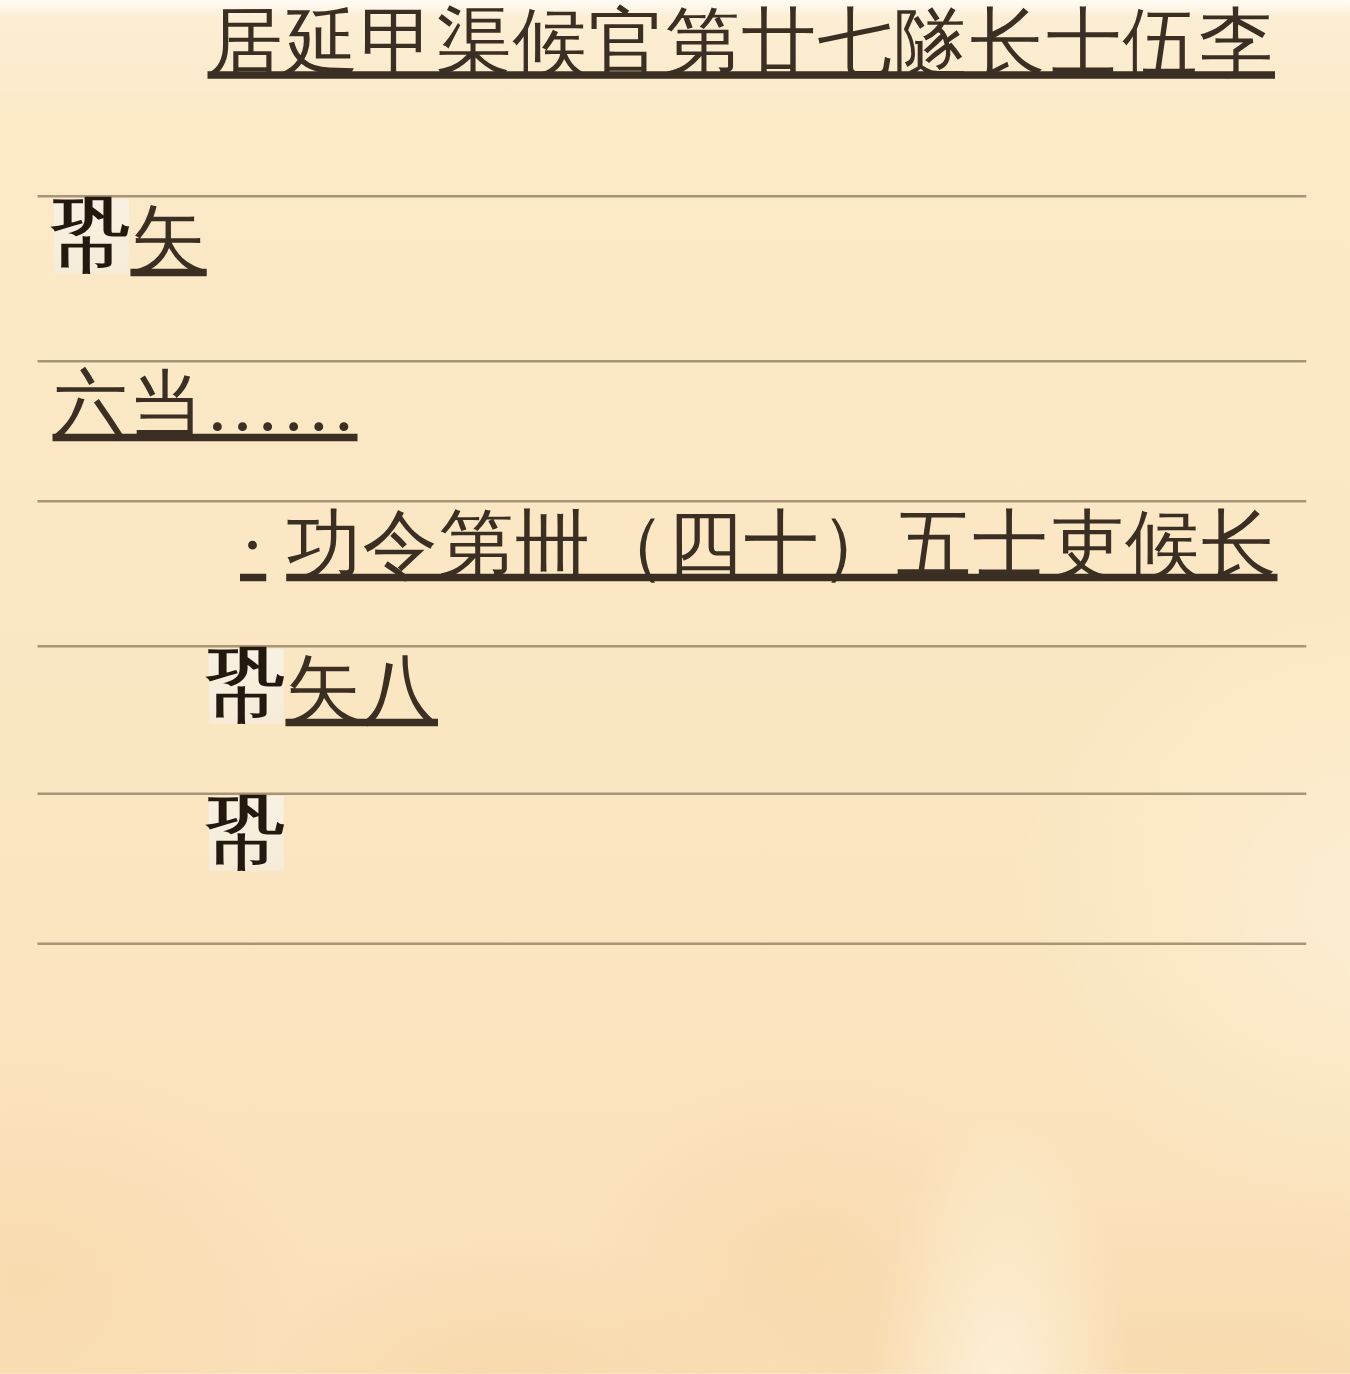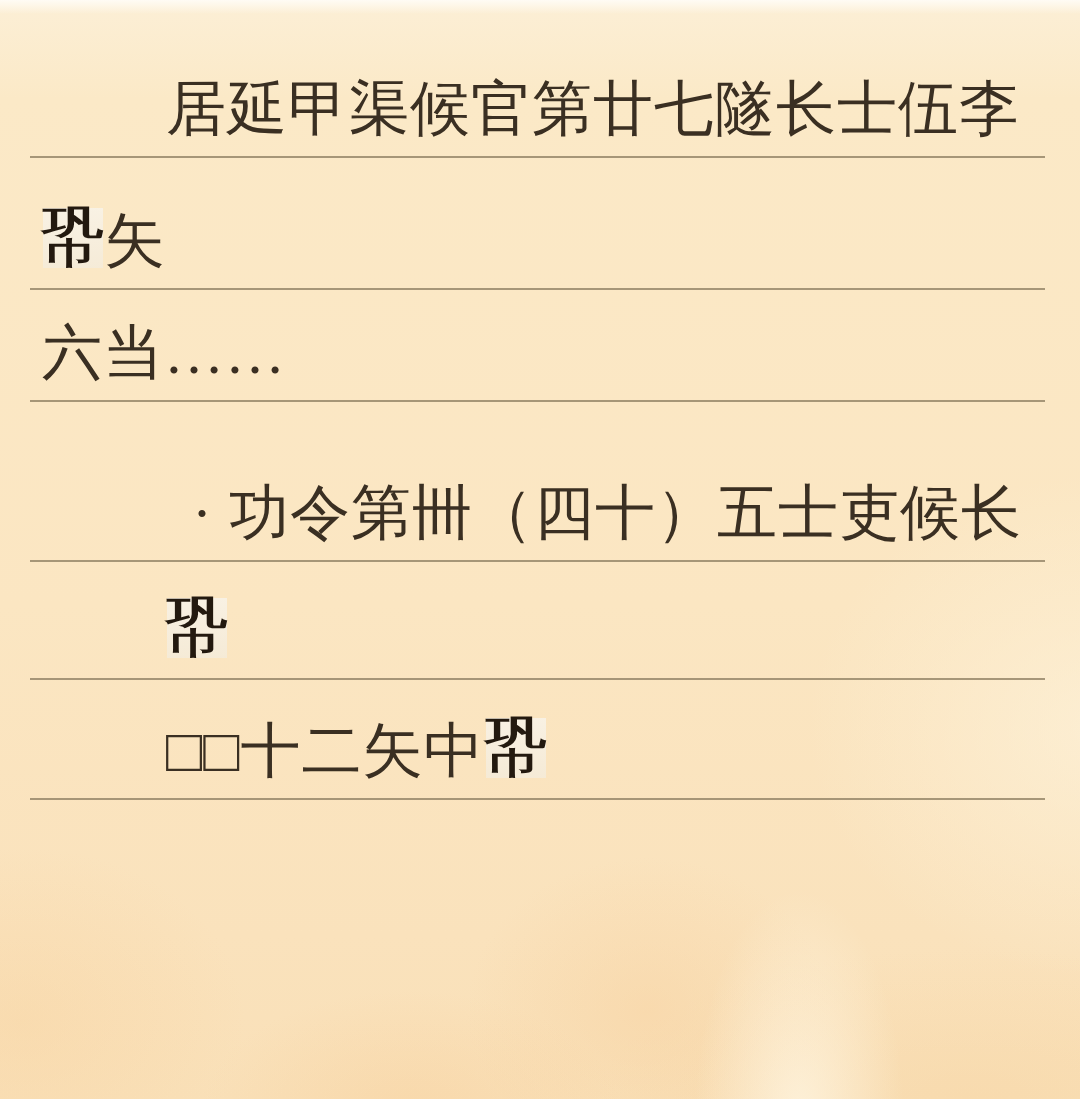--- a/index.html
+++ b/index.html
@@ -18,28 +18,28 @@
       radial-gradient(ellipse 320px 250px at 2% 93%, rgba(248,212,162,0.45), rgba(248,212,162,0) 70%),
       radial-gradient(ellipse 500px 200px at 90% 100%, rgba(246,208,155,0.35), rgba(246,208,155,0) 75%),
       linear-gradient(180deg,#fcefd6 0%,#fbe9c7 9%,#fbe6c2 55%,#fae2bc 85%,#f9e0b8 100%);
   }
   .rows{
     position:absolute;left:30px;top:0;width:1015px;
     color:#3a2f22;
     font-size:60px;line-height:1.15;letter-spacing:1px;white-space:nowrap;
   }
   .row{
-    display:flex;align-items:flex-end;
+    display:flex;
     border-bottom:2px solid rgba(151,135,106,0.85);
-    padding:0 0 12px 12px;box-sizing:content-box;
+    padding:0 0 12px 12px;box-sizing:content-box;text-decoration:underline;
   }
   .r1{height:144px;}
   .r2{height:118px;}
   .r3{height:98px;}
-  .r4{height:102px;margin-top:44px;}
+  .r4{height:102px;}
   .r5{height:108px;}
   .r6{height:104px;}
   .r7{height:106px;}
   .r8{height:113px;}
   .ind-a{padding-left:136px;}
   .ind-b{padding-left:162px;}
   .bullet{margin-right:16px;}
   
   .cc{
     display:inline-block;position:relative;width:1em;height:1em;
@@ -73,22 +73,22 @@
     <div class="row r3">
       <span>六当……</span>
     </div>
 
     <div class="row r4 ind-b">
       <span><span class="bullet">·</span><span>功令第卌（四十）五士吏候长</span></span>
     </div>
 
 
     <div class="row r6 ind-a">
-      <span><span class="cc"><span class="cc-top">巩</span><span class="cc-bot">巾</span></span></span>
+      <span><span class="cc"><span class="cc-top">巩</span><span class="cc-bot">巾</span></span><span>矢八</span></span>
     </div>
 
     <div class="row r7 ind-a">
-      <span><span>□□十二矢中</span><span class="cc"><span class="cc-top">巩</span><span class="cc-bot">巾</span></span></span>
+      <span><span class="cc"><span class="cc-top">巩</span><span class="cc-bot">巾</span></span></span>
     </div>
 
 
   </div>
 </div>
 
 </body></html>

